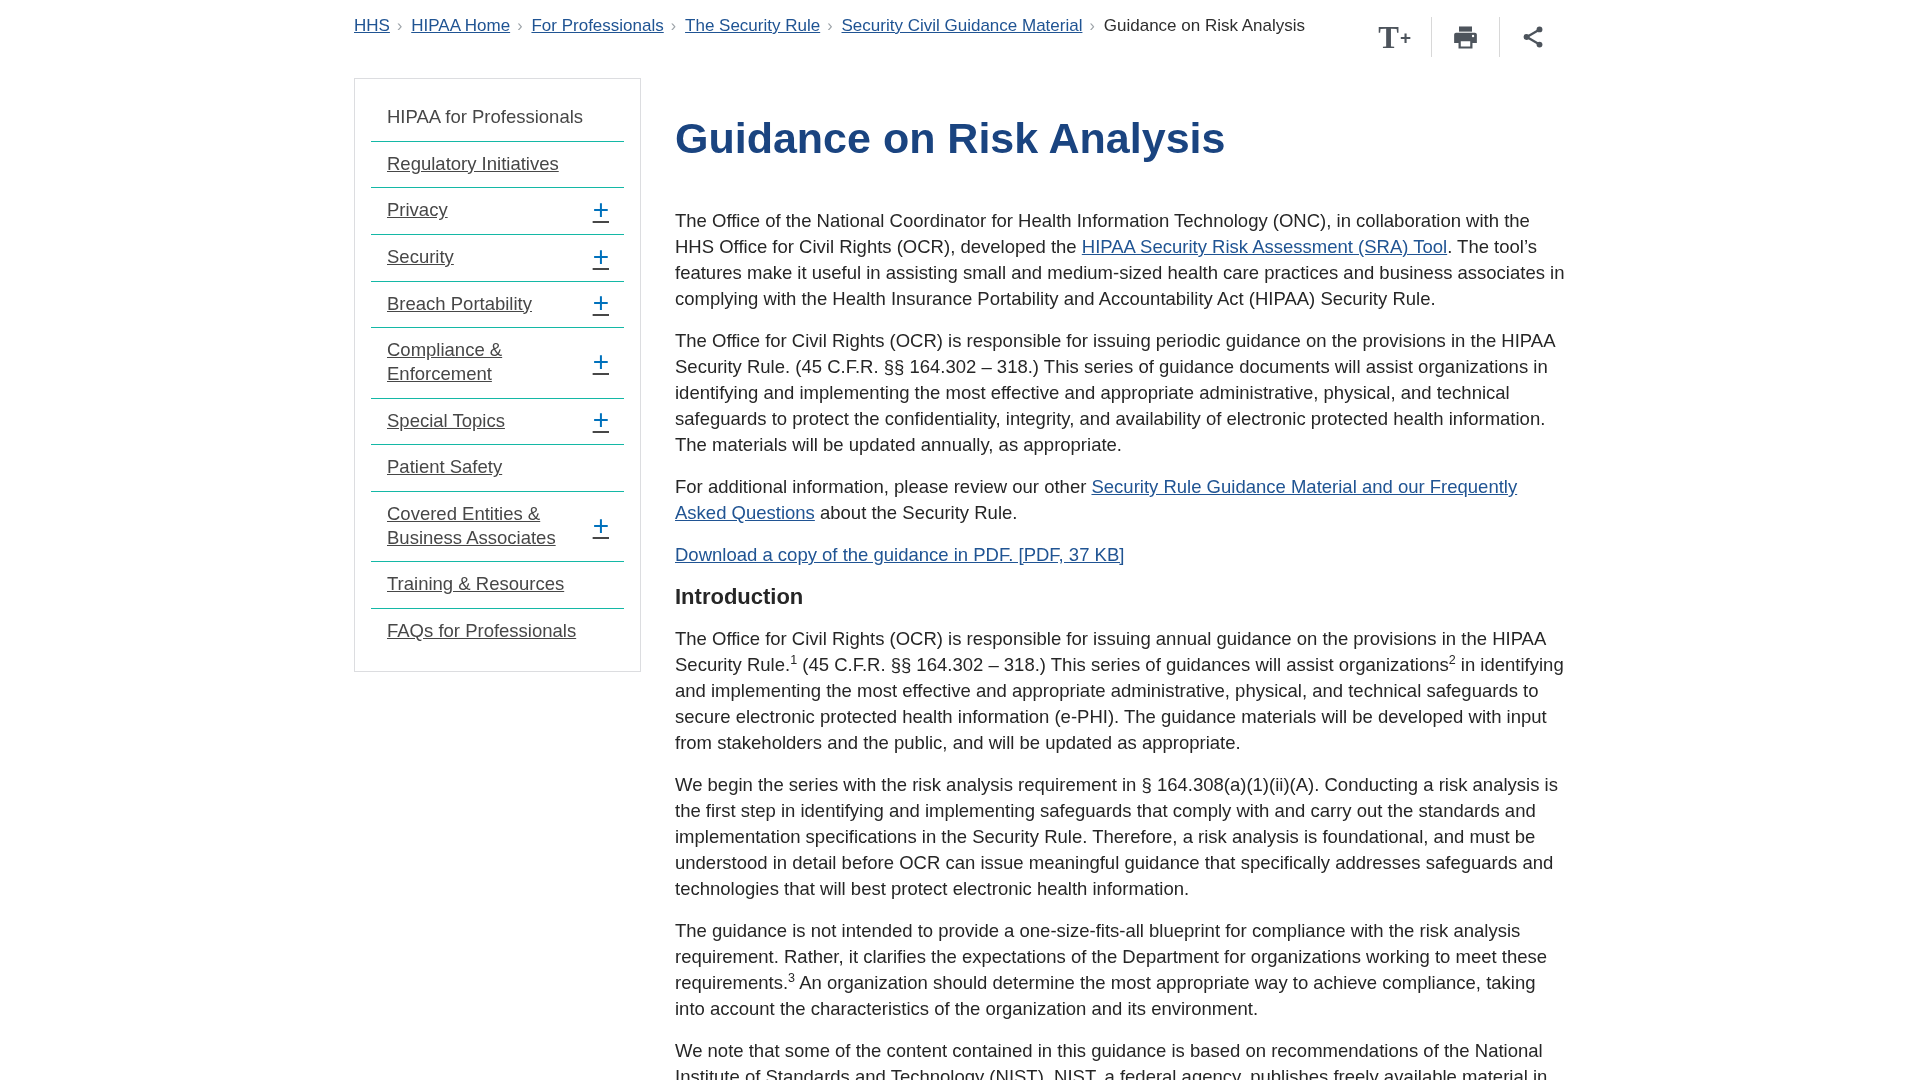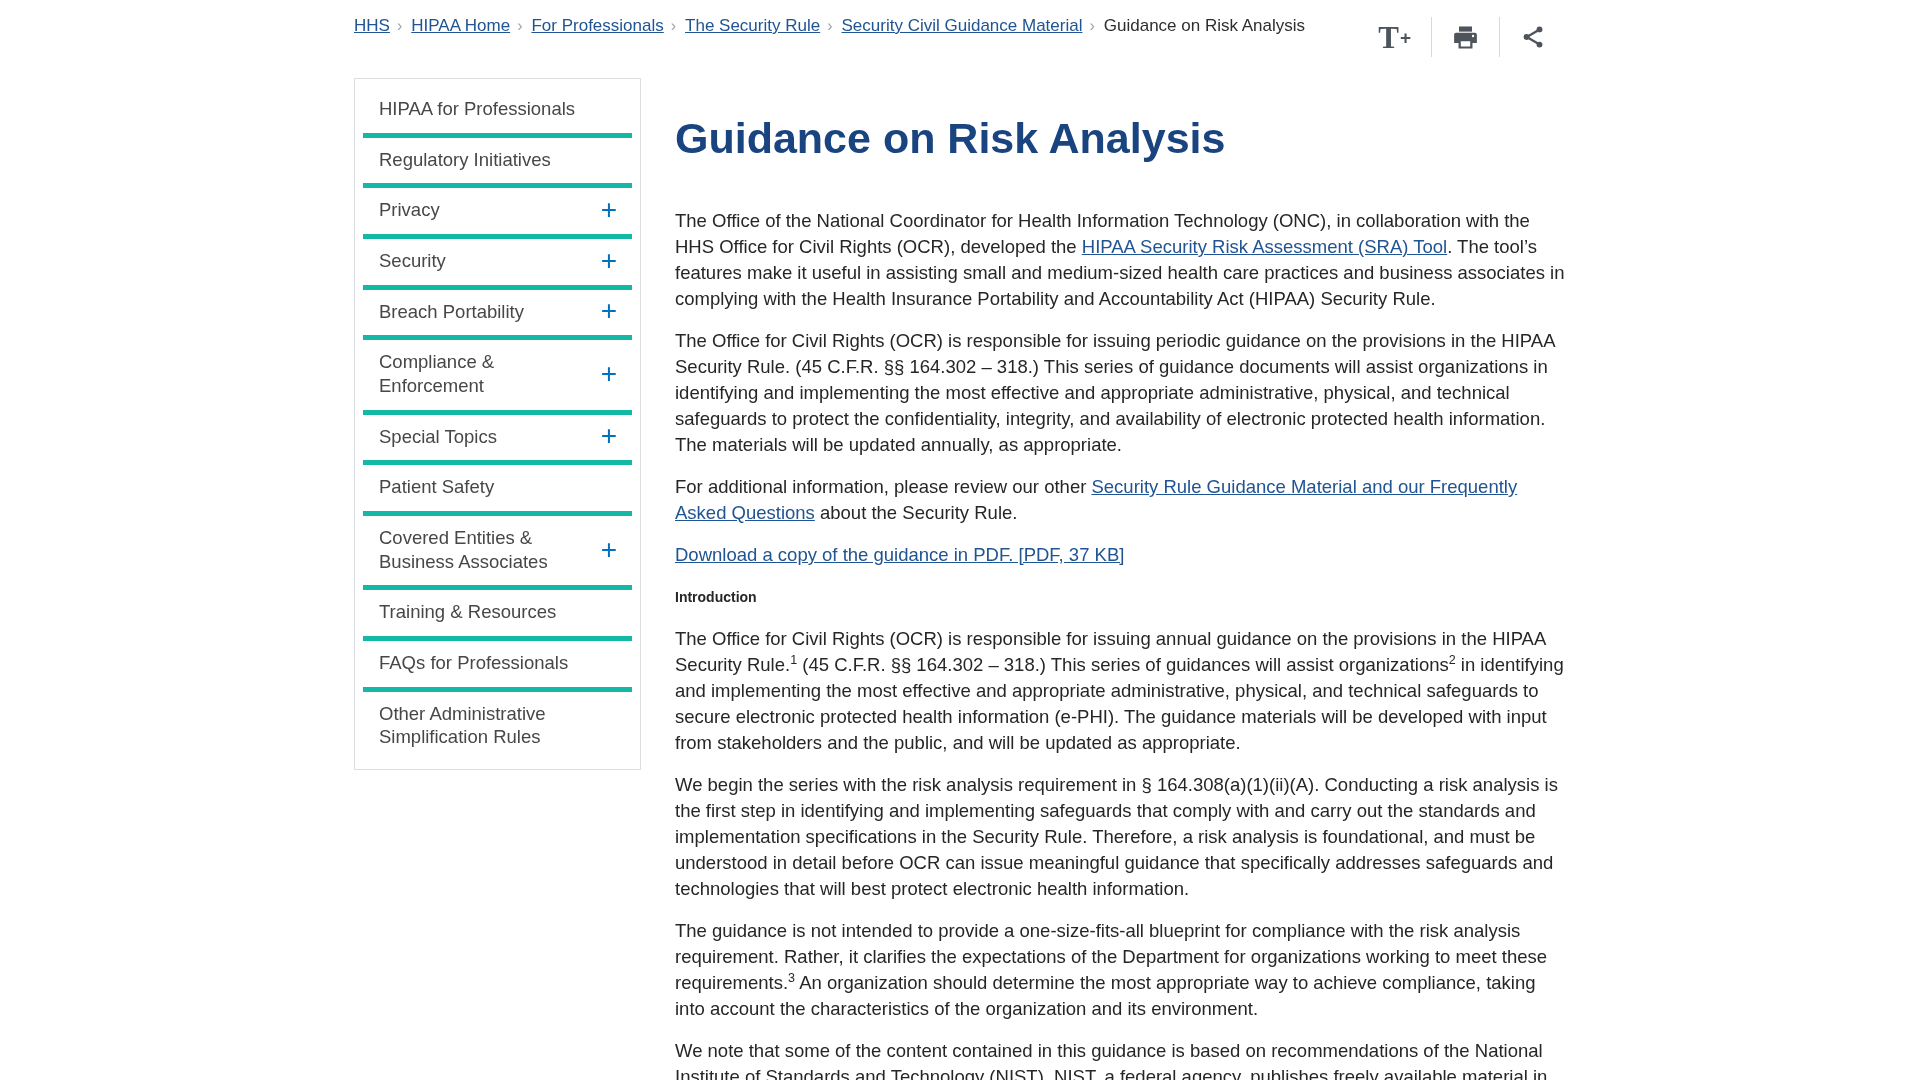--- a/index.html
+++ b/index.html
@@ -20,29 +20,29 @@
   .bc-current { color: #2e2e2e; white-space: nowrap; }
   .utilities { display: flex; align-items: center; color: var(--icon-gray, #4d545c); }
   .util-btn { background: none; border: none; padding: 0 20px; color: var(--icon-gray, #4d545c); cursor: pointer; display: flex; align-items: flex-end; height: 42px; align-items: center; }
   .util-divider { width: 1px; height: 40px; background: #d8d8d8; }
   .tr-t { font-family: "Liberation Serif", serif; font-weight: 700; font-size: 31px; line-height: 1; }
   .tr-plus { font-size: 19px; font-weight: 700; margin-left: 1px; line-height: 1; }
 
   
   .content { display: flex; align-items: flex-start; margin-top: 10px; }
   .sidebar { width: 287px; flex-shrink: 0; margin-top: 6px; }
-  .side-list { list-style: none; margin: 0; padding: 8px; border: 1px solid #dcdde0; }
+  .side-list { list-style: none; margin: 0; padding: 16px; border: 1px solid #dcdde0; }
   .side-item { display: flex; justify-content: space-between; align-items: center; padding: 10px 15px 12px 16px; font-size: 18.5px; color: #474747; cursor: pointer; line-height: 1.28; }
-  .side-item + .side-item { border-top: 5px solid #14b8a6; }
+  .side-item + .side-item { border-top: 1px solid #14b8a6; text-decoration: underline; }
   .side-plus { color: var(--plus-blue, #0071bc); font-size: 28px; font-weight: 400; line-height: 0.8; margin-left: 10px; flex-shrink: 0; }
 
   .main { margin-left: 34px; width: 891px; }
   h1.page-title { font-size: 43px; font-weight: 700; color: var(--title-blue, #1a4480); margin: 42px 0 46px; line-height: 1.12; }
   .body-para { font-size: 18.5px; line-height: 26px; margin: 0 0 16px; color: #262626; }
-  .intro-heading { font-size: 14px; line-height: 26px; margin: 0 0 16px; font-weight: 700; color: #262626; }
+  .intro-heading { font-size: 22px; line-height: 26px; margin: 0 0 16px; font-weight: 700; color: #262626; }
   .body-link { color: var(--link-blue, #205493); }
   sup.fn { font-size: 12.5px; line-height: 0; vertical-align: super; }
   .icon-svg { display: block; }
 </style>
 </head>
 <body>
 
 <div class="container">
 
   <header class="topbar">
@@ -126,23 +126,20 @@
           <li class="side-item">
             <span class="side-label">Covered Entities &amp; Business Associates</span>
             <span class="side-plus">+</span>
           </li>
           <li class="side-item">
             <span class="side-label">Training &amp; Resources</span>
           </li>
           <li class="side-item">
             <span class="side-label">FAQs for Professionals</span>
           </li>
-          <li class="side-item">
-            <span class="side-label">Other Administrative Simplification Rules</span>
-          </li>
         </ul>
     </aside>
     <main class="main">
       <h1 class="page-title">Guidance on Risk Analysis</h1>
       <div id="article-body">
           <p class="body-para"><span>The Office of the National Coordinator for Health Information Technology (ONC), in collaboration with the HHS Office for Civil Rights (OCR), developed the </span><a href="#" class="body-link">HIPAA Security Risk Assessment (SRA) Tool</a><span>. The tool’s features make it useful in assisting small and medium-sized health care practices and business associates in complying with the Health Insurance Portability and Accountability Act (HIPAA) Security Rule.</span></p>
           <p class="body-para"><span>The Office for Civil Rights (OCR) is responsible for issuing periodic guidance on the provisions in the HIPAA Security Rule. (45 C.F.R. §§ 164.302 – 318.) This series of guidance documents will assist organizations in identifying and implementing the most effective and appropriate administrative, physical, and technical safeguards to protect the confidentiality, integrity, and availability of electronic protected health information. The materials will be updated annually, as appropriate.</span></p>
           <p class="body-para"><span>For additional information, please review our other </span><a href="#" class="body-link">Security Rule Guidance Material and our Frequently Asked Questions</a><span> about the Security Rule.</span></p>
           <p class="body-para"><a href="#" class="body-link">Download a copy of the guidance in PDF. [PDF, 37 KB]</a></p>
           <p class="intro-heading"><span>Introduction</span></p>

